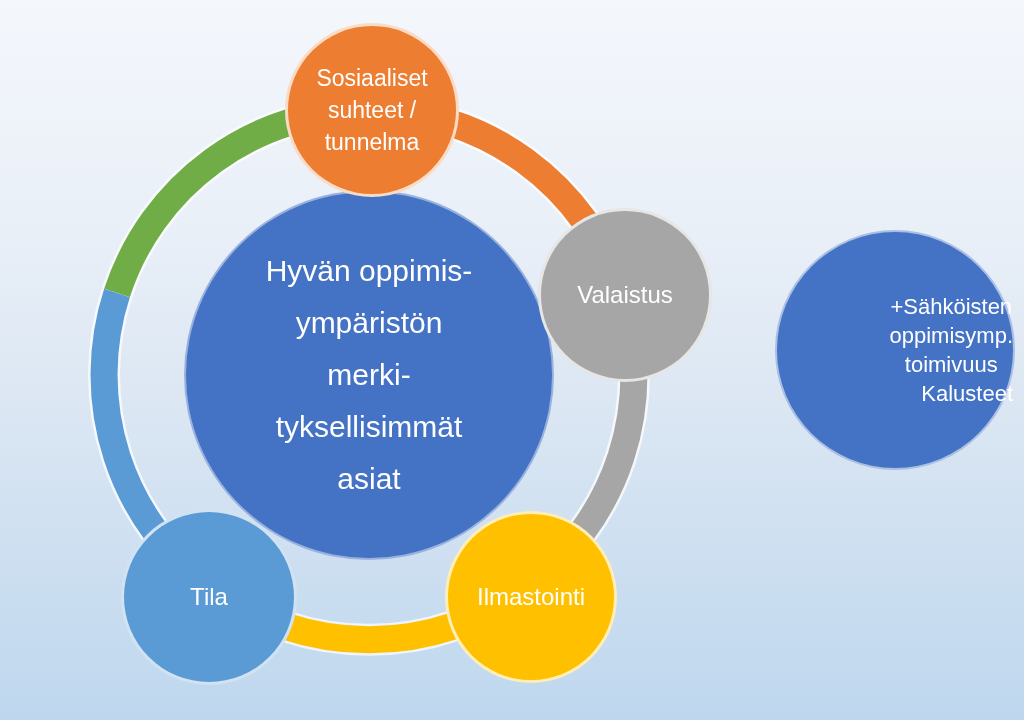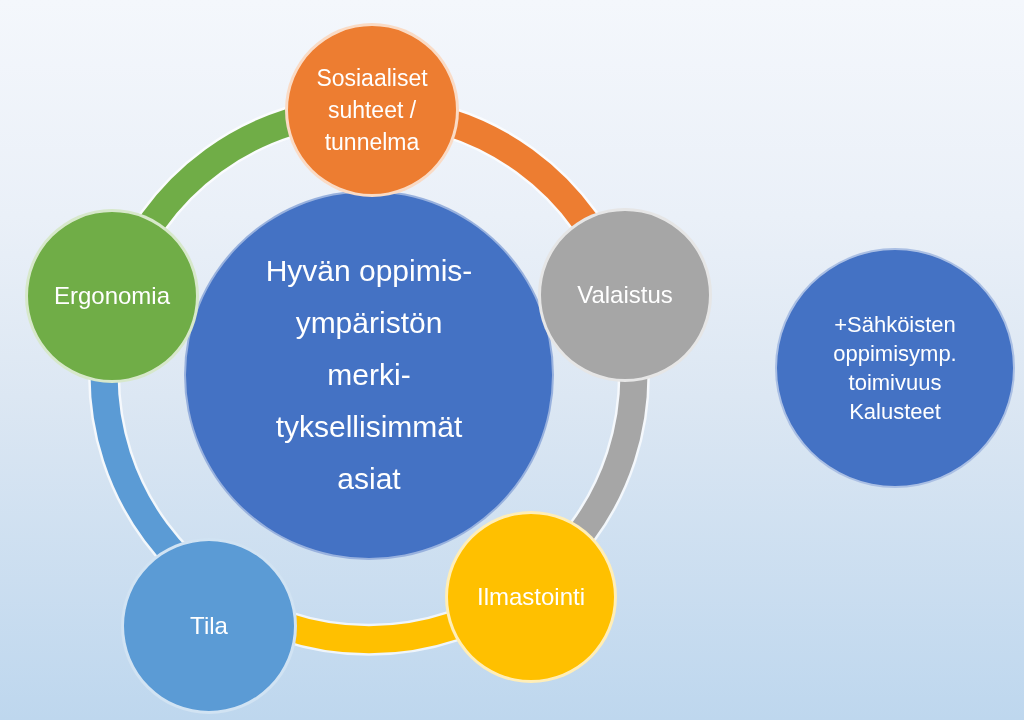--- a/index.html
+++ b/index.html
@@ -39,30 +39,31 @@
     width: 370px; height: 370px;
     border: 2px solid rgba(255,255,255,0.45);
     font-weight: normal;
     font-size: 30px;
     line-height: 52px;
   }
 
   .node-sosiaaliset { left: 285px; top: 23px;  width: 174px; height: 174px; font-size: 23px; line-height: 32px; }
   .node-valaistus   { left: 538px; top: 208px; width: 174px; height: 174px; font-size: 24px; }
   .node-ilmastointi { left: 445px; top: 511px; width: 172px; height: 172px; font-size: 24px; }
-  .node-tila        { left: 121px; top: 538px; width: 176px; height: 176px; font-size: 24px; }
+  .node-tila        { left: 121px; top: 509px; width: 176px; height: 176px; font-size: 24px; }
   .node-ergonomia   { left: 25px;  top: 209px; width: 174px; height: 174px; font-size: 24px; }
 
   .side-circle {
-    left: 775px; top: 248px;
+    left: 775px; top: 230px;
     width: 240px; height: 240px;
     border: 2px solid rgba(255,255,255,0.55);
     font-size: 22px;
     line-height: 29px;
     flex-direction: column;
+    align-items: flex-end;
   }
   .side-circle .para2 { }
 </style>
 </head>
 <body>
 
 <div class="stage">
 
   <svg class="ring-svg" viewBox="0 0 1024 720" aria-hidden="true">
 
@@ -101,23 +102,20 @@
   </div>
 
   <div class="node node-valaistus" style="background-color: rgb(166, 166, 166);">
     <span class="node-label">Valaistus</span>
   </div>
 
   <div class="node node-tila" style="background-color: rgb(91, 155, 213);">
     <span class="node-label">Tila</span>
   </div>
 
-  <div class="node node-ergonomia" style="background-color: rgb(112, 173, 71);">
-    <span class="node-label">Ergonomia</span>
-  </div>
 
   <div class="node side-circle" style="background-color: rgb(68, 114, 196);">
     <span class="node-label para1">+Sähköisten
 oppimisymp.
 toimivuus</span>
     <span class="node-label para2">Kalusteet</span>
   </div>
 
 </div>
 

